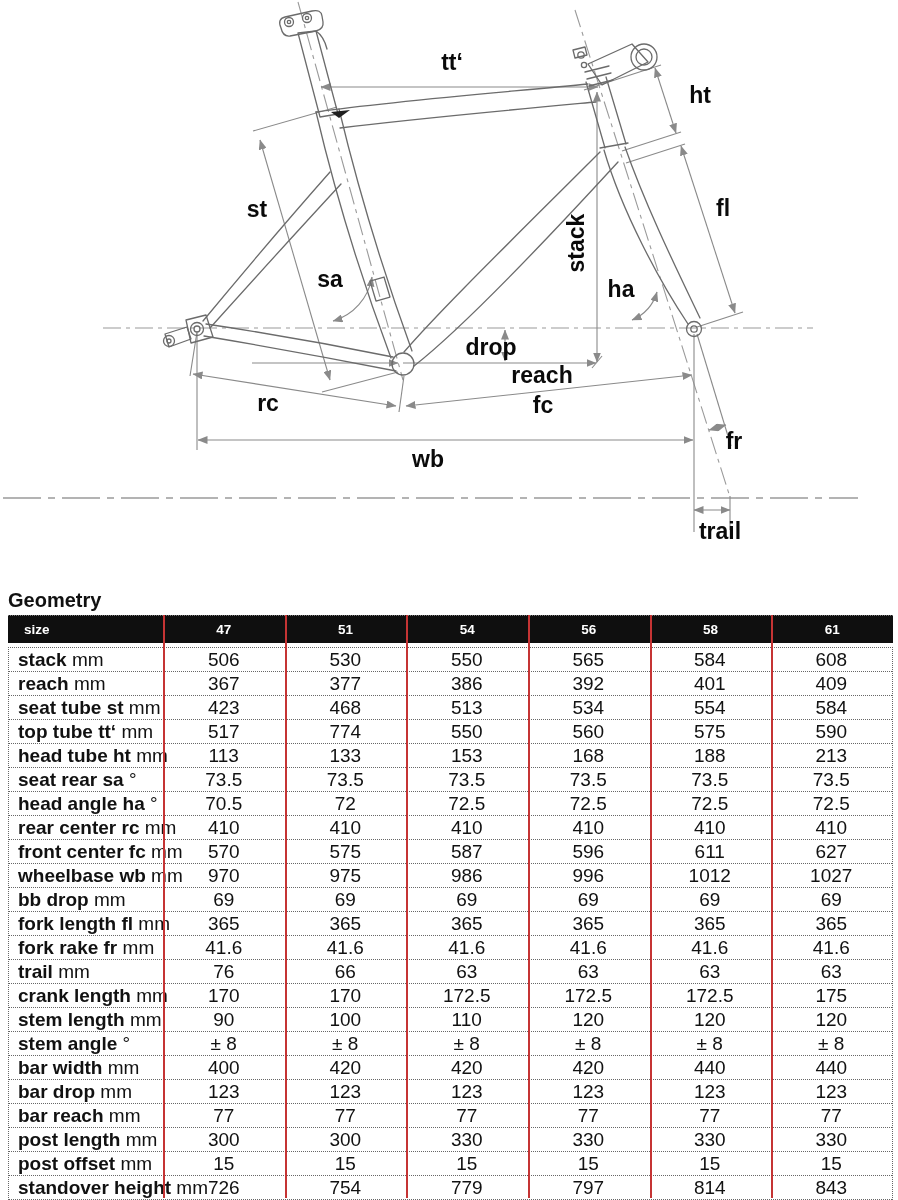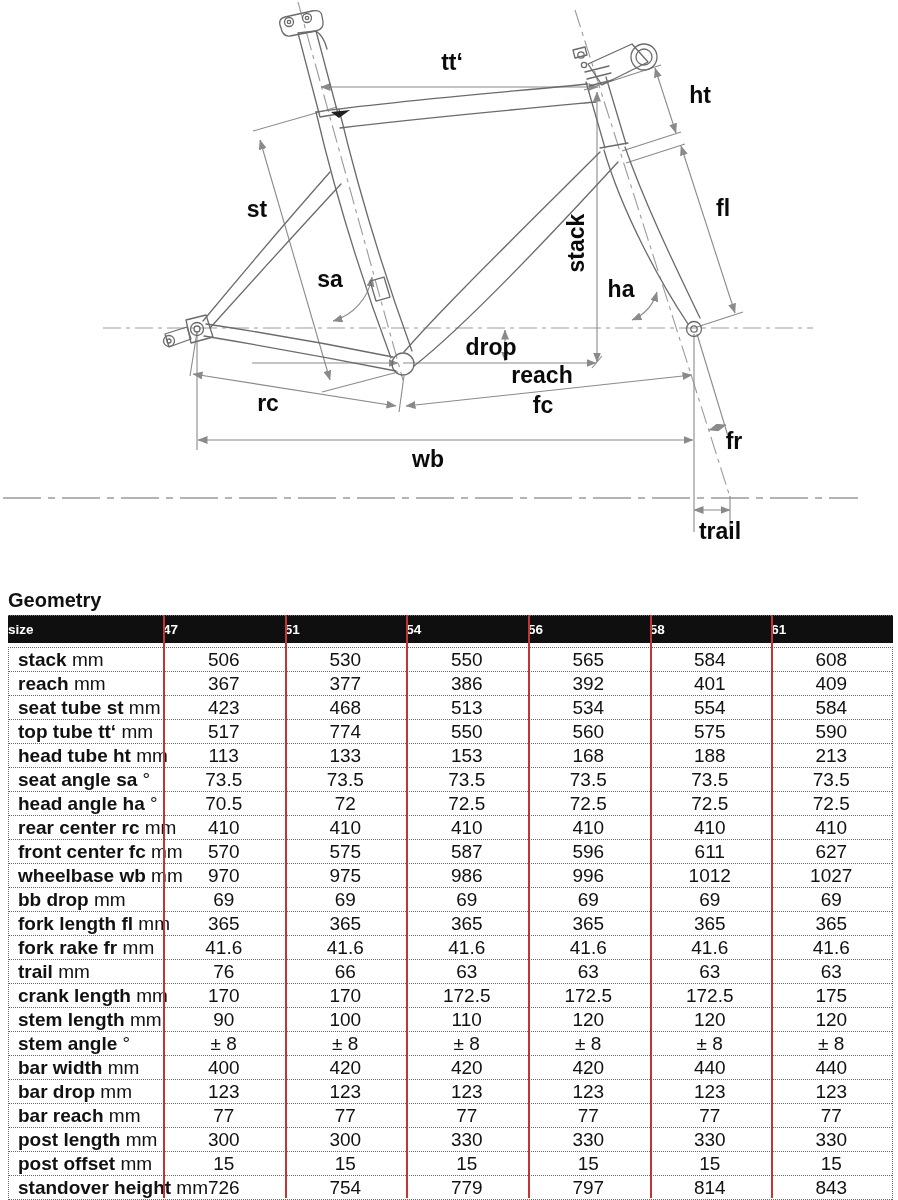--- a/index.html
+++ b/index.html
@@ -12,22 +12,22 @@
   .frf{fill:#1f1f1f;stroke:none;}
   .dim{stroke:#8a8a8a;stroke-width:1.1;fill:none;}
   .cl{stroke:#9a9a9a;stroke-width:1.1;fill:none;stroke-dasharray:18 5 4 5;}
   .gnd{stroke:#9a9a9a;stroke-width:1.6;fill:none;stroke-dasharray:38 7 7 7;}
 
   .heading{position:absolute;left:8px;top:589px;font-size:20px;font-weight:700;}
 
   .geo-table{position:absolute;left:8px;top:615px;width:885px;}
   .t-header{display:grid;grid-template-columns:155px repeat(6,1fr);background:#0f0f0f;color:#fff;
             height:27px;align-items:center;font-size:13.5px;font-weight:700;border-top:1px dotted #777;}
-  .t-header .cell{}
-  .t-header .label-cell{text-align:left;padding-left:0;}
+  .t-header .cell{text-align:center;}
+  .t-header .label-cell{text-align:left;padding-left:16px;}
   .t-gap{height:4px;}
   .t-body{border-top:1px dotted #666;border-left:1px dotted #666;border-right:1px dotted #666;}
   .trow{display:grid;grid-template-columns:154px repeat(6,1fr);height:23px;align-items:center;
         border-bottom:1px dotted #666;font-size:19px;}
   .trow .label-cell{padding-left:9px;white-space:nowrap;}
   .trow .label-cell b{font-weight:700;}
   .trow .val-cell{text-align:center;}
   .redline{position:absolute;top:0;width:2px;background:#c53434;z-index:3;}
 </style>
 </head>
@@ -222,21 +222,21 @@
         <div class="trow">
           <div class="cell label-cell"><b>head tube ht</b><span> mm</span></div>
           <div class="cell val-cell">113</div>
           <div class="cell val-cell">133</div>
           <div class="cell val-cell">153</div>
           <div class="cell val-cell">168</div>
           <div class="cell val-cell">188</div>
           <div class="cell val-cell">213</div>
         </div>
         <div class="trow">
-          <div class="cell label-cell"><b>seat angle sa</b><span> °</span></div>
+          <div class="cell label-cell"><b>seat rear sa</b><span> °</span></div>
           <div class="cell val-cell">73.5</div>
           <div class="cell val-cell">73.5</div>
           <div class="cell val-cell">73.5</div>
           <div class="cell val-cell">73.5</div>
           <div class="cell val-cell">73.5</div>
           <div class="cell val-cell">73.5</div>
         </div>
         <div class="trow">
           <div class="cell label-cell"><b>head angle ha</b><span> °</span></div>
           <div class="cell val-cell">70.5</div>

